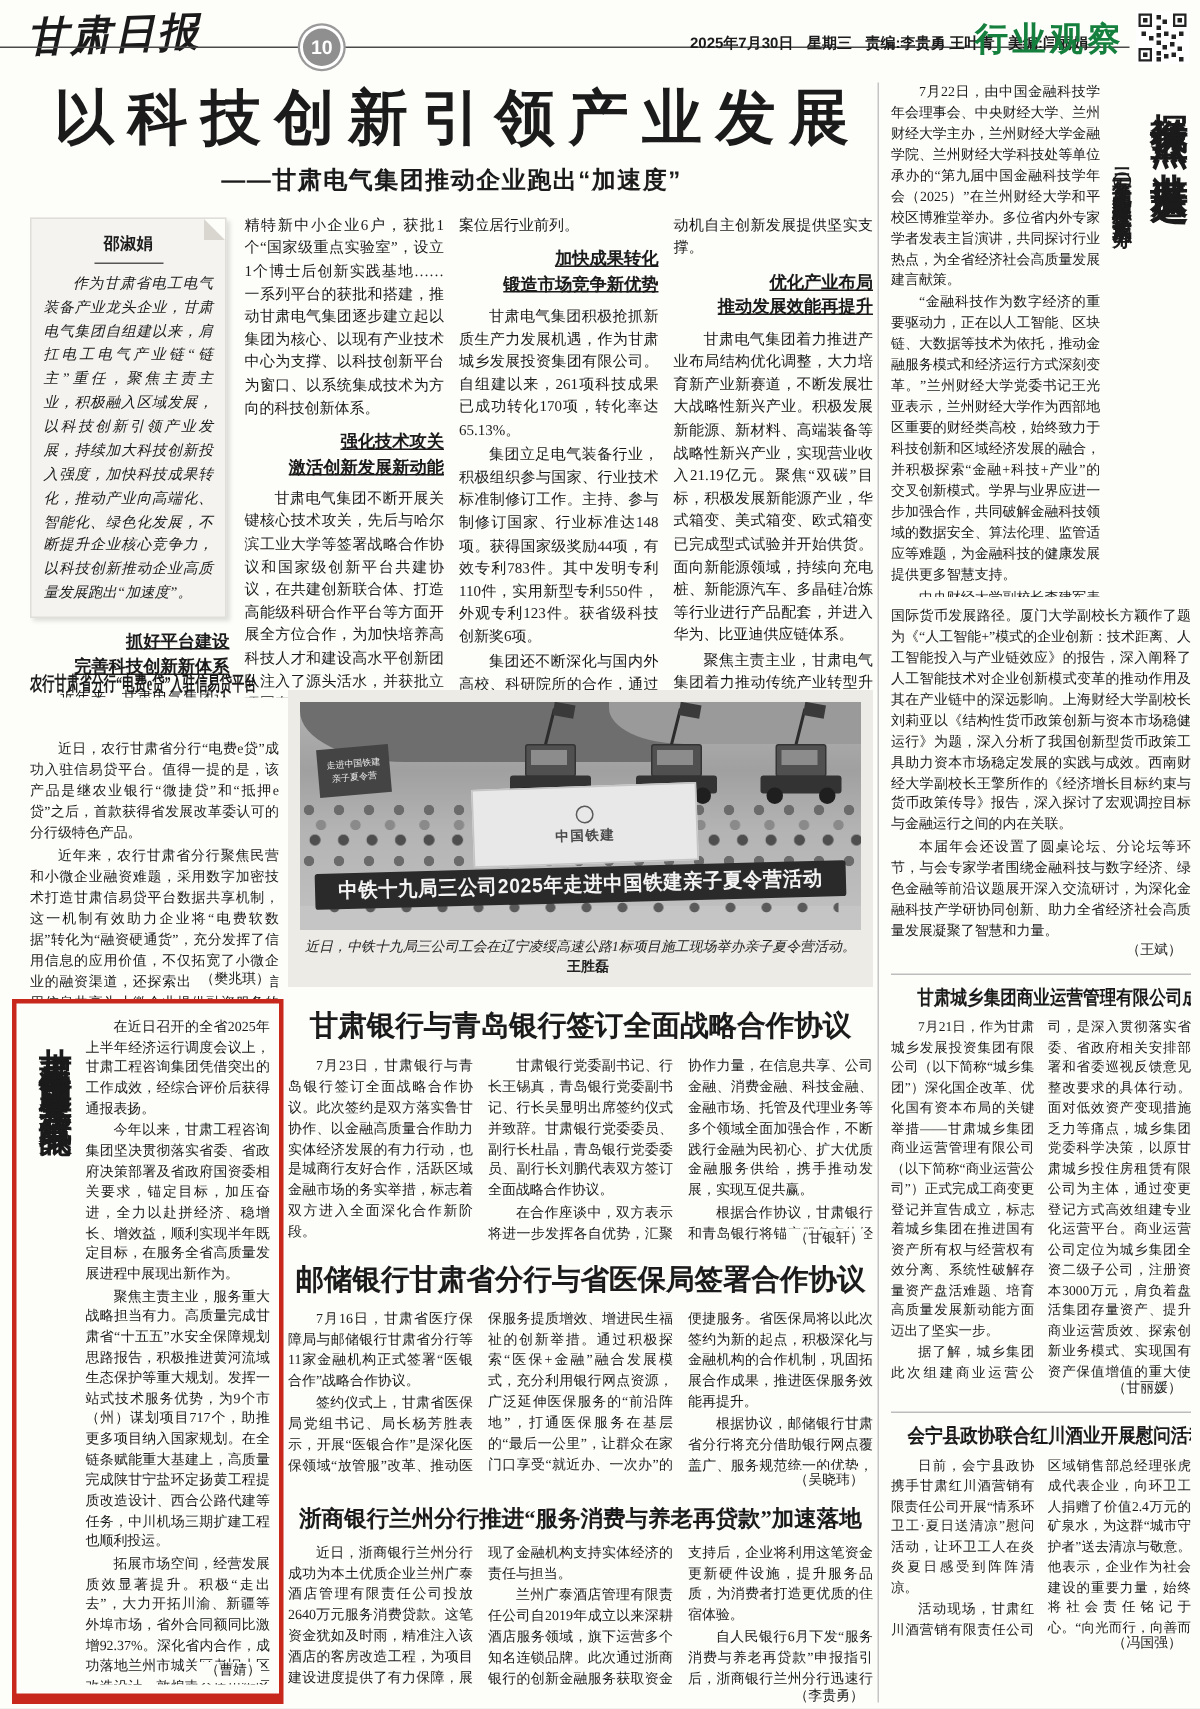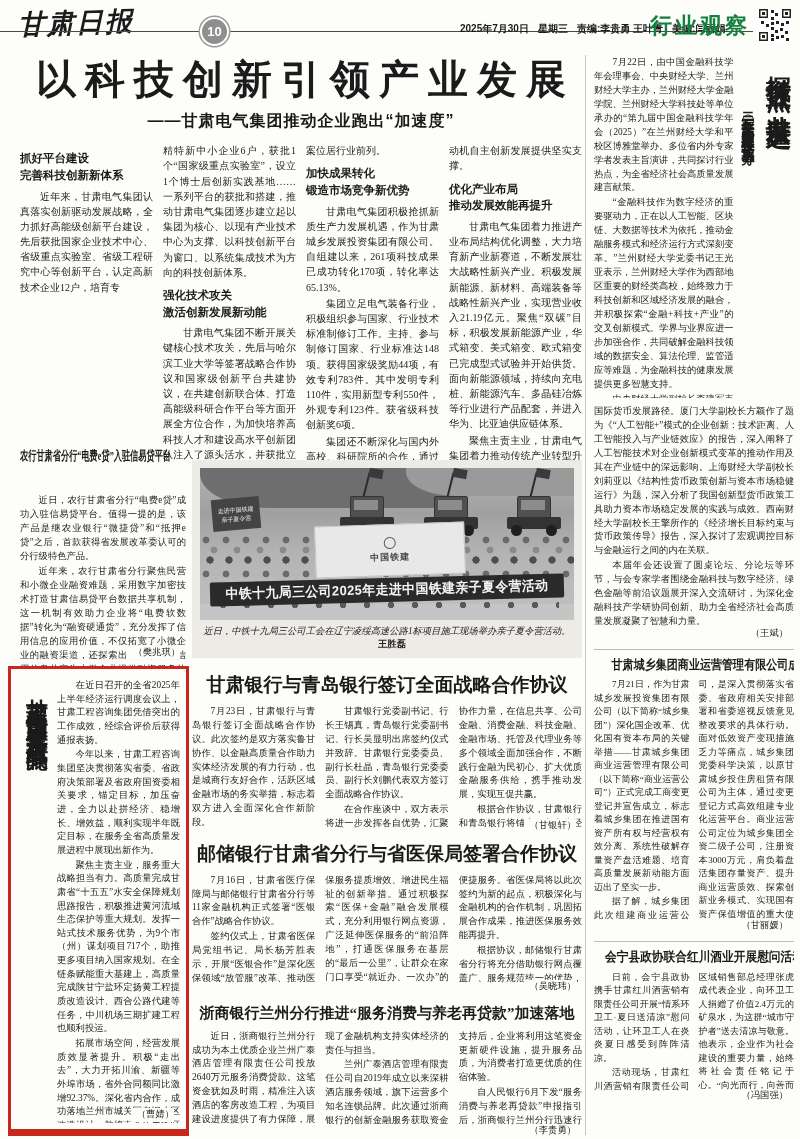--- a/index.html
+++ b/index.html
@@ -19,21 +19,21 @@
   .section-name{position:absolute;left:650px;top:11px;font-size:22px;font-weight:bold;letter-spacing:3px;
         font-family:"Liberation Sans",sans-serif;color:#15803d;}
   .qr{position:absolute;left:757px;top:7px;width:36px;height:36px;}
   
   .main-art{position:absolute;left:20px;top:52px;width:562px;}
   .main-art h1{margin:4px 0 0;text-align:center;font:bold 40px/1.15 "Liberation Sans",sans-serif;
         letter-spacing:9px;padding-left:9px;white-space:nowrap;}
   .main-art h2{margin:9px 0 0;text-align:center;font:bold 16px/1.2 "Liberation Sans",sans-serif;letter-spacing:1px;}
   .cols{margin-top:13px;display:flex;gap:10px;height:322px;overflow:hidden;}
   .textcol{flex:1;font-size:10px;line-height:1.52;text-align:justify;}
-  .h{font:bold 11.5px/1.45 "Liberation Sans",sans-serif;text-align:left;white-space:pre-line;margin:7px 0 5px;}
+  .h{font:bold 11.5px/1.45 "Liberation Sans",sans-serif;text-align:right;white-space:pre-line;margin:7px 0 5px;text-decoration:underline;}
   .p{text-indent:2em;margin:0 0 1px;text-align:justify;}
   .pc{text-indent:0;margin:0 0 1px;text-align:justify;}
   .authorbox{background:#f4f3ef;border:1px solid #e0ded8;padding:9px 8px 7px;margin:2px 2px 8px 0;
         position:relative;box-shadow:2px 2px 3px rgba(0,0,0,.13);}
   .authorbox:before{content:"";position:absolute;top:0;right:0;border:7px solid;
         border-color:#fdfdfa #fdfdfa #d9d6cf #d9d6cf;}
   .authorname{text-align:center;font-weight:bold;font-size:11px;font-family:"Liberation Sans",sans-serif;}
   .authorname:after{content:"";display:block;width:46px;border-bottom:1px solid #555;margin:3px auto 6px;}
   .authorintro{font-style:italic;font-size:9.8px;line-height:1.62;text-align:justify;text-indent:2em;}
   
@@ -158,20 +158,24 @@
         <rect x="29" y="31" width="3" height="3" fill="#222"></rect>
         <rect x="14" y="31" width="3" height="3" fill="#222"></rect>
     </svg>
   </div>
 
   <div class="main-art">
     <h1>以科技创新引领产业发展</h1>
     <h2>——甘肃电气集团推动企业跑出“加速度”</h2>
     <div class="cols">
       <div class="textcol">
+        <div class="authorbox">
+          <div class="authorname">邵淑娟</div>
+          <div class="authorintro">作为甘肃省电工电气装备产业龙头企业，甘肃电气集团自组建以来，肩扛电工电气产业链“链主”重任，聚焦主责主业，积极融入区域发展，以科技创新引领产业发展，持续加大科技创新投入强度，加快科技成果转化，推动产业向高端化、智能化、绿色化发展，不断提升企业核心竞争力，以科技创新推动企业高质量发展跑出“加速度”。</div>
+        </div>
         <div>
             <div class="h">抓好平台建设
 完善科技创新新体系</div>
             <div class="p">近年来，甘肃电气集团认真落实创新驱动发展战略，全力抓好高能级创新平台建设，先后获批国家企业技术中心、省级重点实验室、省级工程研究中心等创新平台，认定高新技术企业12户，培育专</div>
           </div>
       </div>
       <div class="textcol">
           <div class="pc">精特新中小企业6户，获批1个“国家级重点实验室”，设立1个博士后创新实践基地……一系列平台的获批和搭建，推动甘肃电气集团逐步建立起以集团为核心、以现有产业技术中心为支撑、以科技创新平台为窗口、以系统集成技术为方向的科技创新体系。</div>
           <div class="h">强化技术攻关
 激活创新发展新动能</div>

